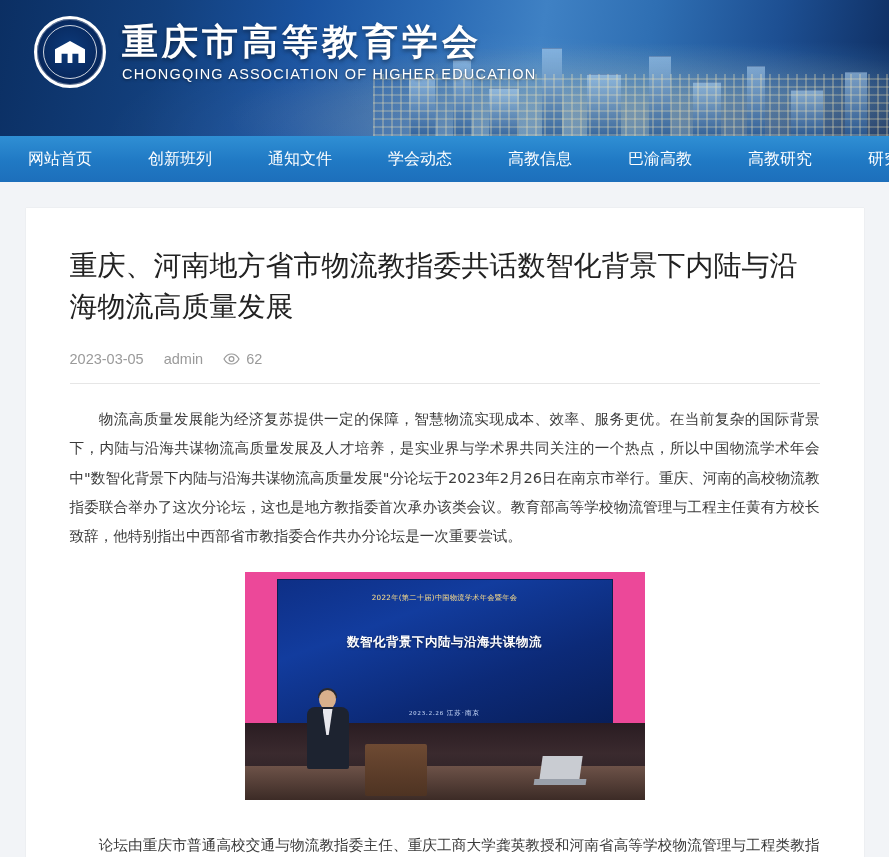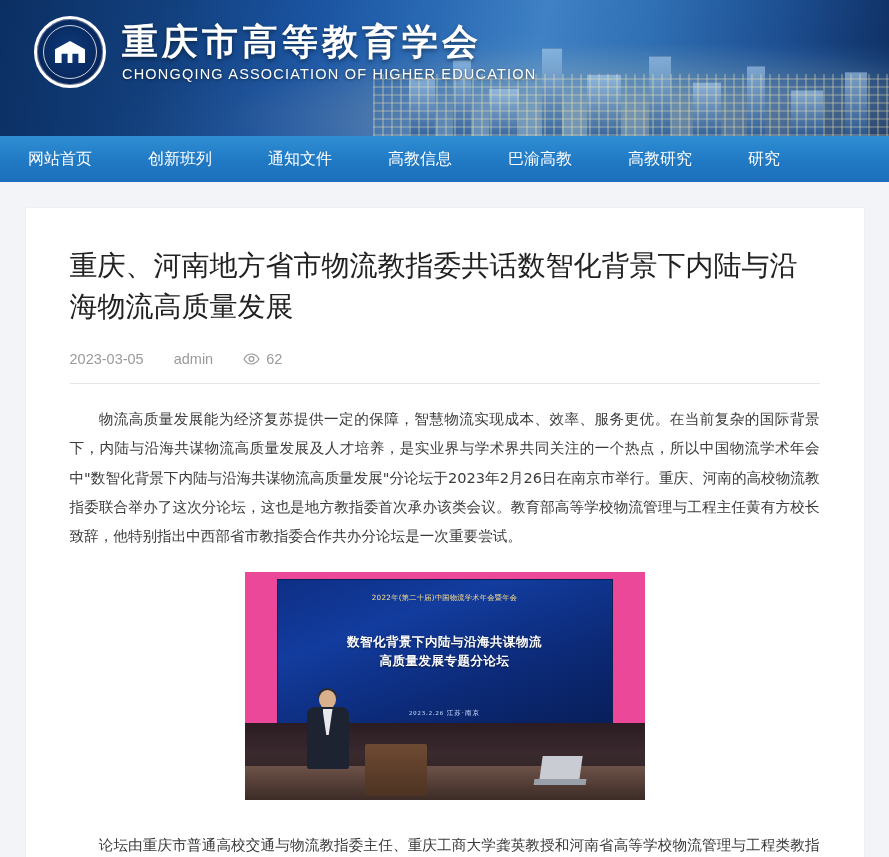--- a/index.html
+++ b/index.html
@@ -136,21 +136,21 @@
     font-size: 28px;
     line-height: 1.45;
     color: #222222;
     font-weight: normal;
     margin: 6px 0 22px 0;
     font-family: Liberation Mono, monospace;
   }
   .meta {
     display: flex;
     align-items: center;
-    gap: 30px;
+    gap: 20px;
     color: #9a9a9a;
     font-size: 14.5px;
     padding-bottom: 16px;
     border-bottom: 1px solid #e6e6e6;
   }
   .meta .eye {
     display: inline-flex;
     align-items: center;
     gap: 6px;
   }
@@ -313,20 +313,21 @@
         <div class="cn-title">重庆市高等教育学会</div>
         <div class="en-title">CHONGQING ASSOCIATION OF HIGHER EDUCATION</div>
       </div>
     </div>
   </div>
 
   <div class="navbar">
     <div class="nav-item">网站首页</div>
     <div class="nav-item">创新班列</div>
     <div class="nav-item">通知文件</div>
+    <div class="nav-item">学会动态</div>
     <div class="nav-item">高教信息</div>
     <div class="nav-item">巴渝高教</div>
     <div class="nav-item">高教研究</div>
     <div class="nav-item">研究</div>
   </div>
 
   <div class="content-wrap">
     <div class="card">
 
       <h1 class="article-title">重庆、河南地方省市物流教指委共话数智化背景下内陆与沿海物流高质量发展</h1>
@@ -346,21 +347,20 @@
       </div>
 
       <p class="para">物流高质量发展能为经济复苏提供一定的保障，智慧物流实现成本、效率、服务更优。在当前复杂的国际背景下，内陆与沿海共谋物流高质量发展及人才培养，是实业界与学术界共同关注的一个热点，所以中国物流学术年会中"数智化背景下内陆与沿海共谋物流高质量发展"分论坛于2023年2月26日在南京市举行。重庆、河南的高校物流教指委联合举办了这次分论坛，这也是地方教指委首次承办该类会议。教育部高等学校物流管理与工程主任黄有方校长致辞，他特别指出中西部省市教指委合作共办分论坛是一次重要尝试。</p>
 
       <div class="photo-wrap">
         <div class="photo">
           <div class="screen">
             <div class="s-small">2022年(第二十届)中国物流学术年会暨年会</div>
             <div class="s-big">
               <div>数智化背景下内陆与沿海共谋物流</div>
-              <div>高质量发展专题分论坛</div>
             </div>
             <div class="s-date">2023.2.26          江苏·南京</div>
           </div>
           <div class="floor"></div>
           <div class="table"></div>
           <div class="speaker">
             <div class="hair"></div>
             <div class="head"></div>
             <div class="body"></div>
             <div class="shirt"></div>

